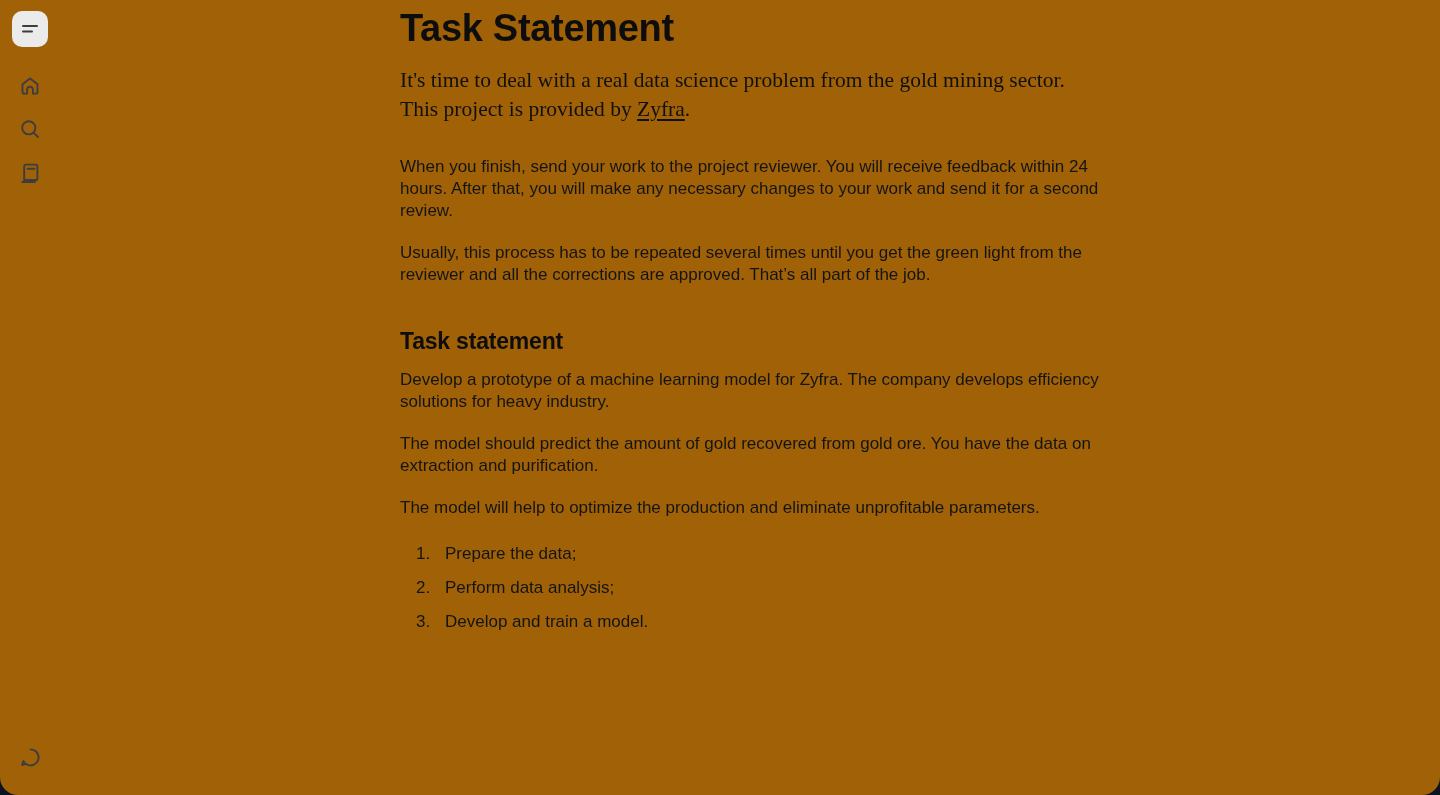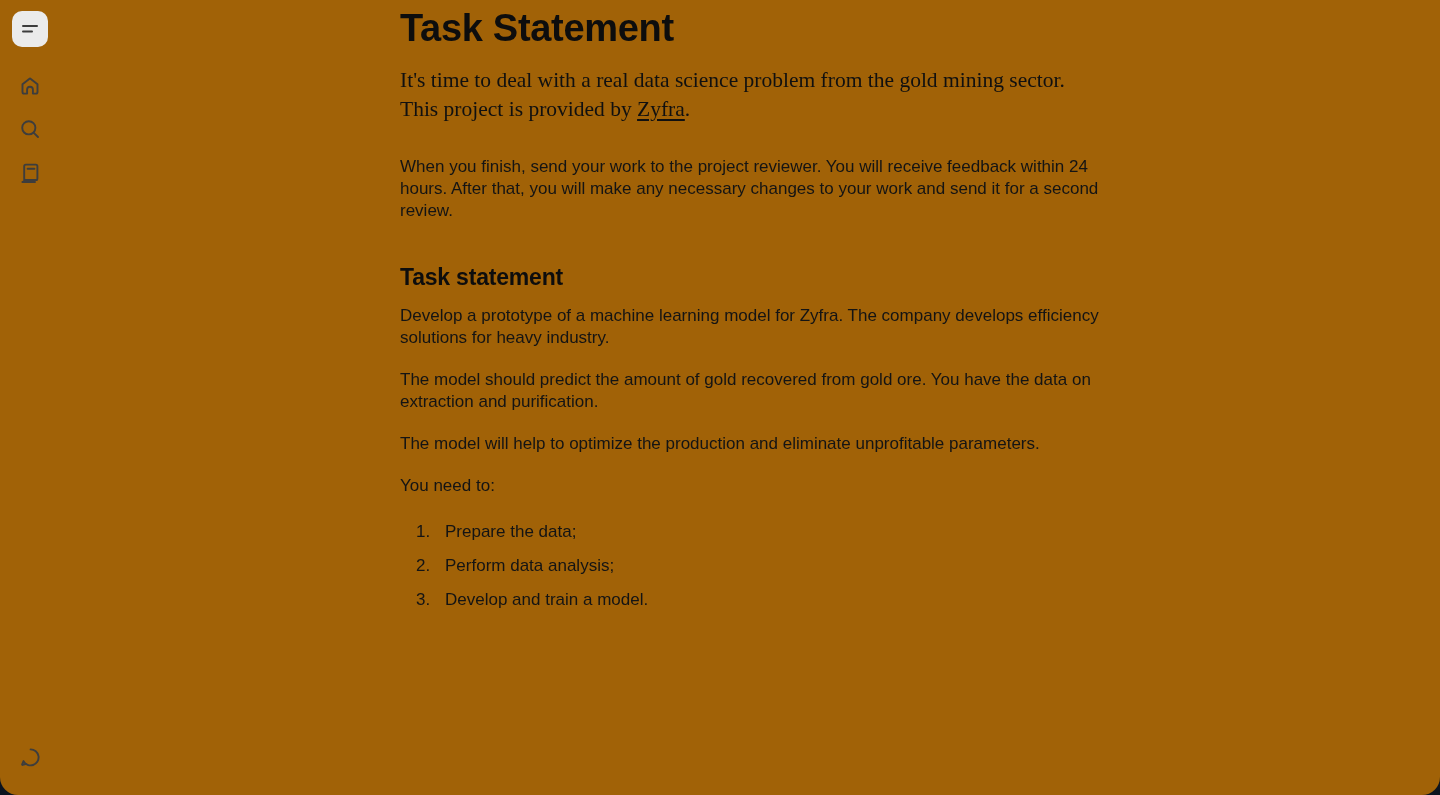--- a/index.html
+++ b/index.html
@@ -165,27 +165,27 @@
     </button>
   </nav>
 
   <main class="content">
     <h1 class="doc-title">Task Statement</h1>
 
     <p class="lead"><span>It's time to deal with a real data science problem from the gold mining sector. This project is provided by </span><a href="#">Zyfra</a><span>.</span></p>
 
     <div class="body-text">
       <p class="body-p">When you finish, send your work to the project reviewer. You will receive feedback within 24 hours. After that, you will make any necessary changes to your work and send it for a second review.</p>
+      <p class="body-p">Usually, this process has to be repeated several times until you get the green light from the reviewer and all the corrections are approved. That’s all part of the job.</p>
 
       <h2 class="section-title">Task statement</h2>
 
       <p class="body-p">Develop a prototype of a machine learning model for Zyfra. The company develops efficiency solutions for heavy industry.</p>
       <p class="body-p">The model should predict the amount of gold recovered from gold ore. You have the data on extraction and purification.</p>
       <p class="body-p">The model will help to optimize the production and eliminate unprofitable parameters.</p>
-      <p class="body-p">You need to:</p>
 
       <ol class="task-list">
         <li>
           <span class="li-num">1.</span>
           <span class="li-text">Prepare the data;</span>
         </li>
         <li>
           <span class="li-num">2.</span>
           <span class="li-text">Perform data analysis;</span>
         </li>

